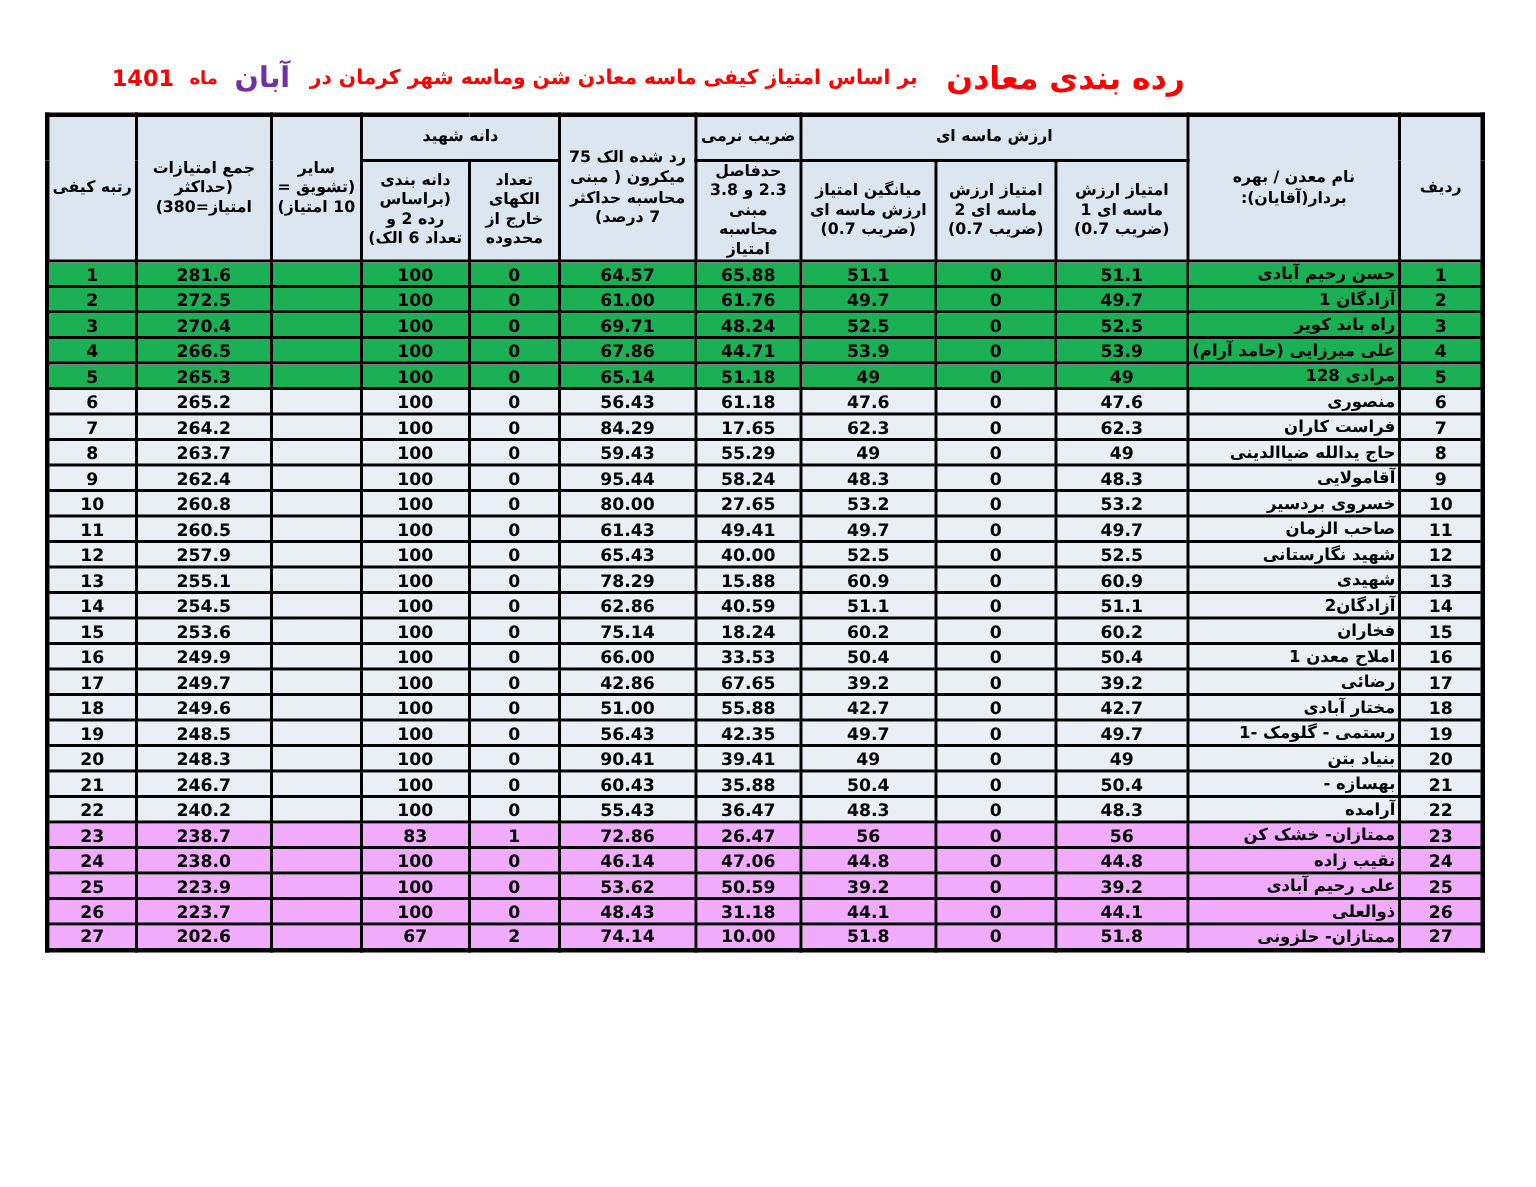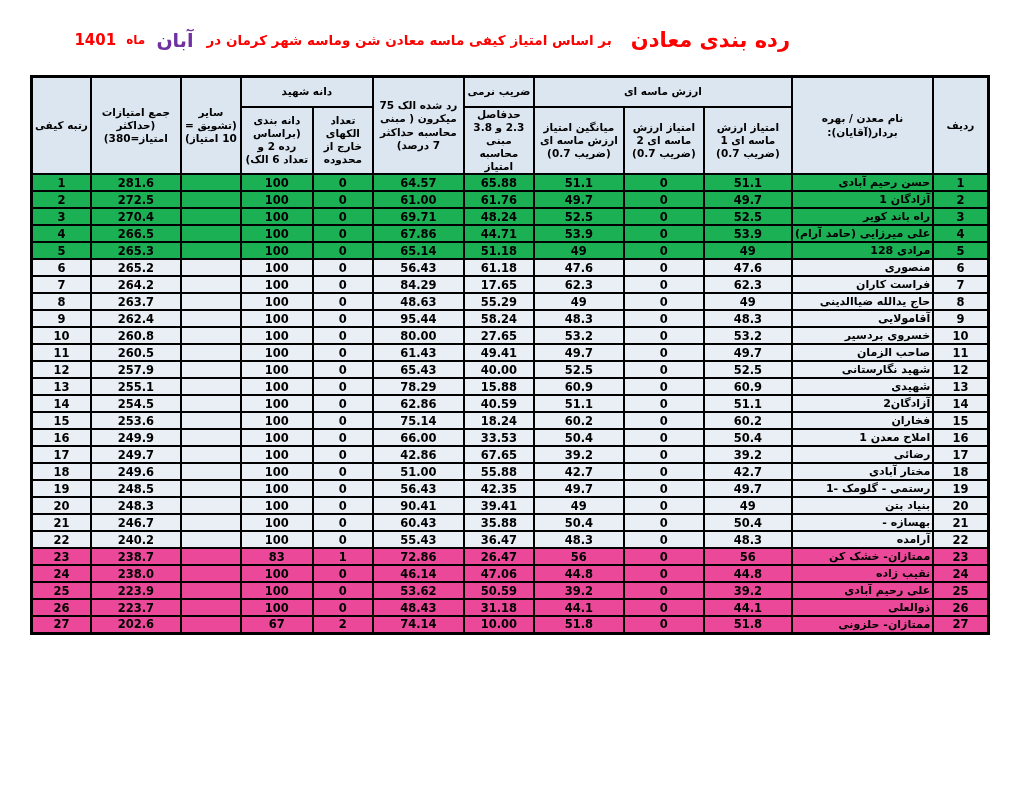--- a/index.html
+++ b/index.html
@@ -6,21 +6,21 @@
   html, body { margin: 0; padding: 0; }
   body {
     width: 1024px; height: 791px;
     background: #ffffff;
     font-family: "DejaVu Sans", sans-serif;
   }
   .page { position: relative; width: 1024px; height: 791px; overflow: hidden; }
 
   
   .title-bar {
-    position: absolute; top: 28px; right: 234px;
+    position: absolute; top: 40px; right: 234px;
     direction: rtl; white-space: nowrap; text-align: center;
   }
   .title-bar span { display: inline-block; vertical-align: middle; }
   .title-main  { color: #FF0000; font-weight: bold; font-size: 21px; letter-spacing: 1px; margin-left: 14px; }
   .title-sub   { color: #FF0000; font-weight: bold; font-size: 13.5px; margin-left: 8px; }
   .title-month { color: #7030A0; font-weight: bold; font-size: 19px; margin-left: 6px; }
   .title-month-label { color: #FF0000; font-weight: bold; font-size: 12px; margin-left: 5px; }
   .title-year  { color: #FF0000; font-weight: bold; font-size: 15px; }
 
   
@@ -42,21 +42,21 @@
   }
   thead tr.h1 th { height: 30px; }
   thead tr.h2 th { height: 66px; }
   tbody td {
     background: #E9EFF5;
     font-size: 11.5px; font-weight: bold;
     height: 17px; line-height: 1.05;
     white-space: nowrap;
   }
   tbody tr.green td { background: #1CB054; }
-  tbody tr.red td   { background: #ec4899; }
+  tbody tr.red td   { background: #f0abfc; }
   td.c-name { font-size: 11px; text-align: right; }
   th.nw { white-space: nowrap; }
 </style>
 </head>
 <body>
 
 <div class="page">
 
   <div class="title-bar">
     <span class="title-main">رده بندی  معادن</span>
@@ -201,21 +201,21 @@
       <td>264.2</td>
       <td>7</td>
     </tr>
         <tr>
       <td class="c-no">8</td>
       <td class="c-name">حاج یدالله ضیاالدینی</td>
       <td>49</td>
       <td>0</td>
       <td>49</td>
       <td>55.29</td>
-      <td>48.63</td>
+      <td>59.43</td>
       <td>0</td>
       <td>100</td>
       <td></td>
       <td>263.7</td>
       <td>8</td>
     </tr>
         <tr>
       <td class="c-no">9</td>
       <td class="c-name">آقامولایی</td>
       <td>48.3</td>

